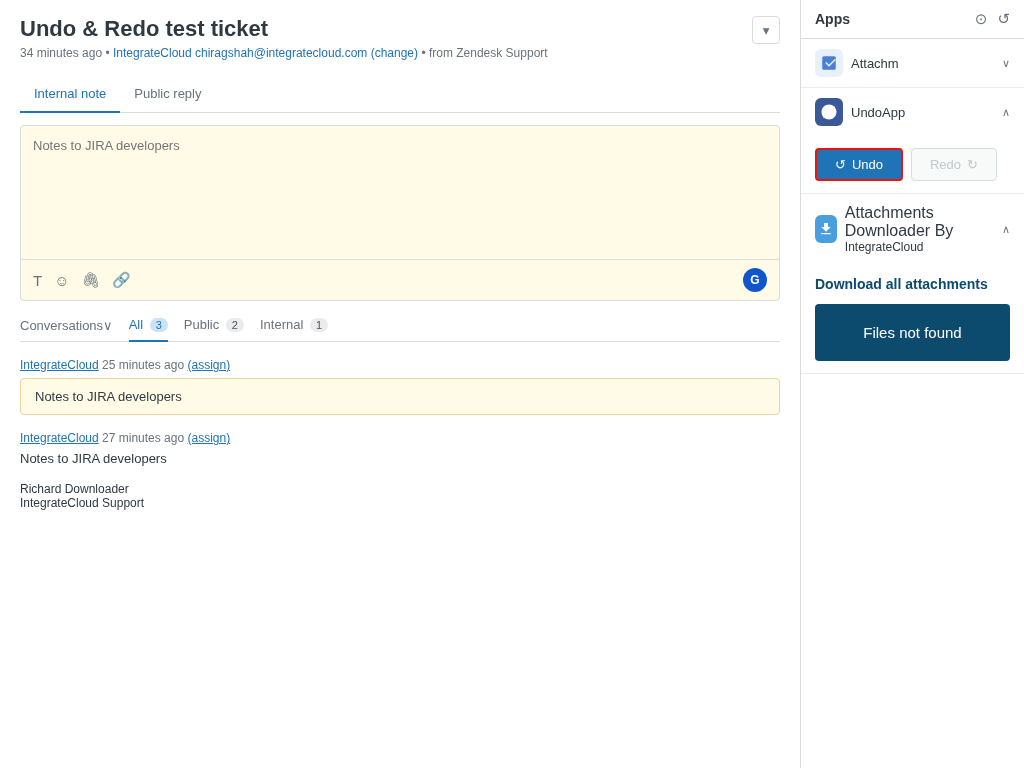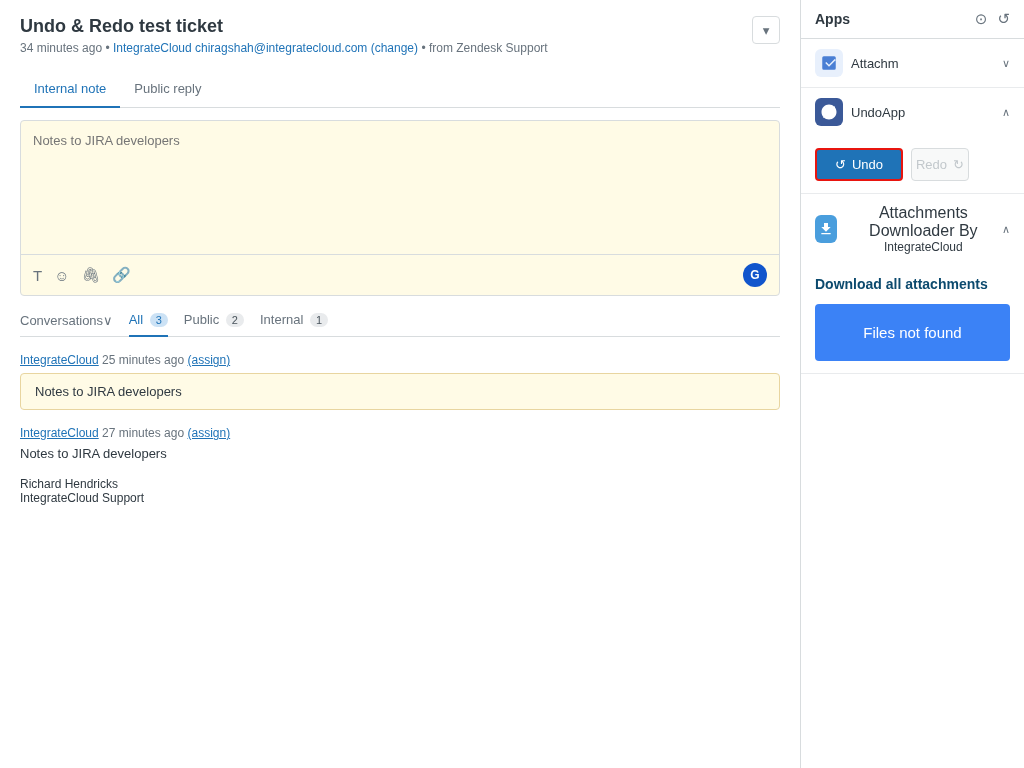--- a/index.html
+++ b/index.html
@@ -1,20 +1,20 @@
 <!DOCTYPE html>
 <html><head>
   <meta charset="utf-8">
   <style>
     * { box-sizing: border-box; margin: 0; padding: 0; }
     body { font-family: -apple-system, BlinkMacSystemFont, 'Segoe UI', Arial, sans-serif; font-size: 13px; background: #fff; color: #333; display: flex; height: 768px; overflow: hidden; }
     
     
     .ticket-header { margin-bottom: 16px; }
-    .ticket-title { font-size: 18px; font-weight: 600; color: #2f3941; margin-bottom: 4px; }
+    .ticket-title { font-size: 22px; font-weight: 600; color: #2f3941; margin-bottom: 4px; }
     .ticket-meta { font-size: 12px; color: #68737d; text-align: center; }
     .ticket-meta a { color: #1f73b7; text-decoration: none; }
     
     
     .header-row { display: flex; justify-content: space-between; align-items: flex-start; }
     .dropdown-btn { background: #fff; border: 1px solid #d8dcde; border-radius: 4px; width: 28px; height: 28px; cursor: pointer; display: flex; align-items: center; justify-content: center; color: #68737d; flex-shrink: 0; }
     
     
     .tabs { display: flex; border-bottom: 1px solid #d8dcde; margin-bottom: 0; }
     .tab { padding: 10px 14px; cursor: pointer; font-size: 13px; color: #68737d; border-bottom: 2px solid transparent; margin-bottom: -1px; }
@@ -49,41 +49,41 @@
     .right-sidebar { width: 224px; display: flex; flex-direction: column; border-left: 1px solid #d8dcde; overflow-y: auto; }
     
     
     .apps-header { display: flex; align-items: center; justify-content: space-between; padding: 10px 14px; border-bottom: 1px solid #d8dcde; }
     .apps-title { font-size: 14px; font-weight: 600; color: #2f3941; }
     .apps-icons { display: flex; gap: 10px; color: #68737d; cursor: pointer; font-size: 15px; }
     
     
     .app-item { border-bottom: 1px solid #e9ebed; }
     .app-item-header { display: flex; align-items: center; justify-content: space-between; padding: 10px 14px; cursor: pointer; }
-    .app-item-info { display: flex; align-items: center; gap: 8px; text-align: center; }
+    .app-item-info { display: flex; align-items: center; gap: 8px; }
     .app-icon { width: 28px; height: 28px; border-radius: 6px; display: flex; align-items: center; justify-content: center; }
     .app-icon-attach { background: #e8f0fc; }
     .app-icon-undo { background: #3b5998; }
     .app-name { font-size: 13px; color: #2f3941; font-weight: 500; }
     .chevron { color: #68737d; font-size: 11px; }
     
     
     .undo-app-panel { padding: 0; }
     .undo-app-scrollable { max-height: 90px; overflow-y: auto; position: relative; }
     .undo-app-scrollable::-webkit-scrollbar { width: 6px; }
     .undo-app-scrollable::-webkit-scrollbar-track { background: #f5f5f5; }
     .undo-app-scrollable::-webkit-scrollbar-thumb { background: #c2c8cc; border-radius: 3px; }
     .undo-buttons { display: flex; gap: 8px; padding: 12px 14px; }
     .btn-undo { background: #1f73b7; color: #fff; border: 2px solid #e8150f; border-radius: 4px; padding: 7px 18px; cursor: pointer; display: flex; align-items: center; gap: 6px; font-size: 13px; font-weight: 500; }
-    .btn-redo { background: #f8f9f9; color: #c2c8cc; border: 1px solid #d8dcde; border-radius: 4px; padding: 7px 4px; cursor: pointer; display: flex; align-items: center; gap: 6px; font-size: 13px; color: #c2c8cc; }
+    .btn-redo { background: #f8f9f9; color: #c2c8cc; border: 1px solid #d8dcde; border-radius: 4px; padding: 7px 18px; cursor: pointer; display: flex; align-items: center; gap: 6px; font-size: 13px; color: #c2c8cc; }
     
     
     .attach-downloader-panel { padding: 12px 14px; }
     .attach-downloader-title { font-size: 14px; font-weight: 700; color: #0c4a6e; margin-bottom: 12px; }
-    .files-not-found-btn { background: #3b82f6; color: #fff; border: none; border-radius: 4px; padding: 20px 26px; width: 100%; font-size: 15px; cursor: pointer; font-weight: 400; }
+    .files-not-found-btn { background: #0c4a6e; color: #fff; border: none; border-radius: 4px; padding: 20px 26px; width: 100%; font-size: 15px; cursor: pointer; font-weight: 400; }
     
     
     .right-sidebar::-webkit-scrollbar { width: 6px; }
     .right-sidebar::-webkit-scrollbar-track { background: #f5f5f5; }
     .right-sidebar::-webkit-scrollbar-thumb { background: #c2c8cc; border-radius: 3px; }
     
     
     .main-outer { flex: 1; display: flex; flex-direction: column; overflow: hidden; }
     .main-scrollable { flex: 1; overflow-y: auto; padding: 16px 20px 16px 20px; }
     .main-scrollable::-webkit-scrollbar { width: 6px; }
@@ -161,21 +161,21 @@
         <div class="conv-item-header">
           <a href="#" class="author" style="color:#1f73b7;font-weight:500;">IntegrateCloud</a>
           <span> 27 minutes ago </span>
           <a href="#" style="color:#1f73b7;">(assign)</a>
         </div>
         <div class="conv-item-body-plain">Notes to JIRA developers</div>
       </div>
 
       <div class="conv-item">
         <div class="conv-author-footer">
-          <div style="font-weight:500;">Richard Hendricks</div>
+          <div style="font-weight:500;">Richard Downloader</div>
           <div>IntegrateCloud Support</div>
         </div>
       </div>
     </div>
   </div>
 </div>
 
 <div class="right-sidebar">
 
   <div class="apps-header">

